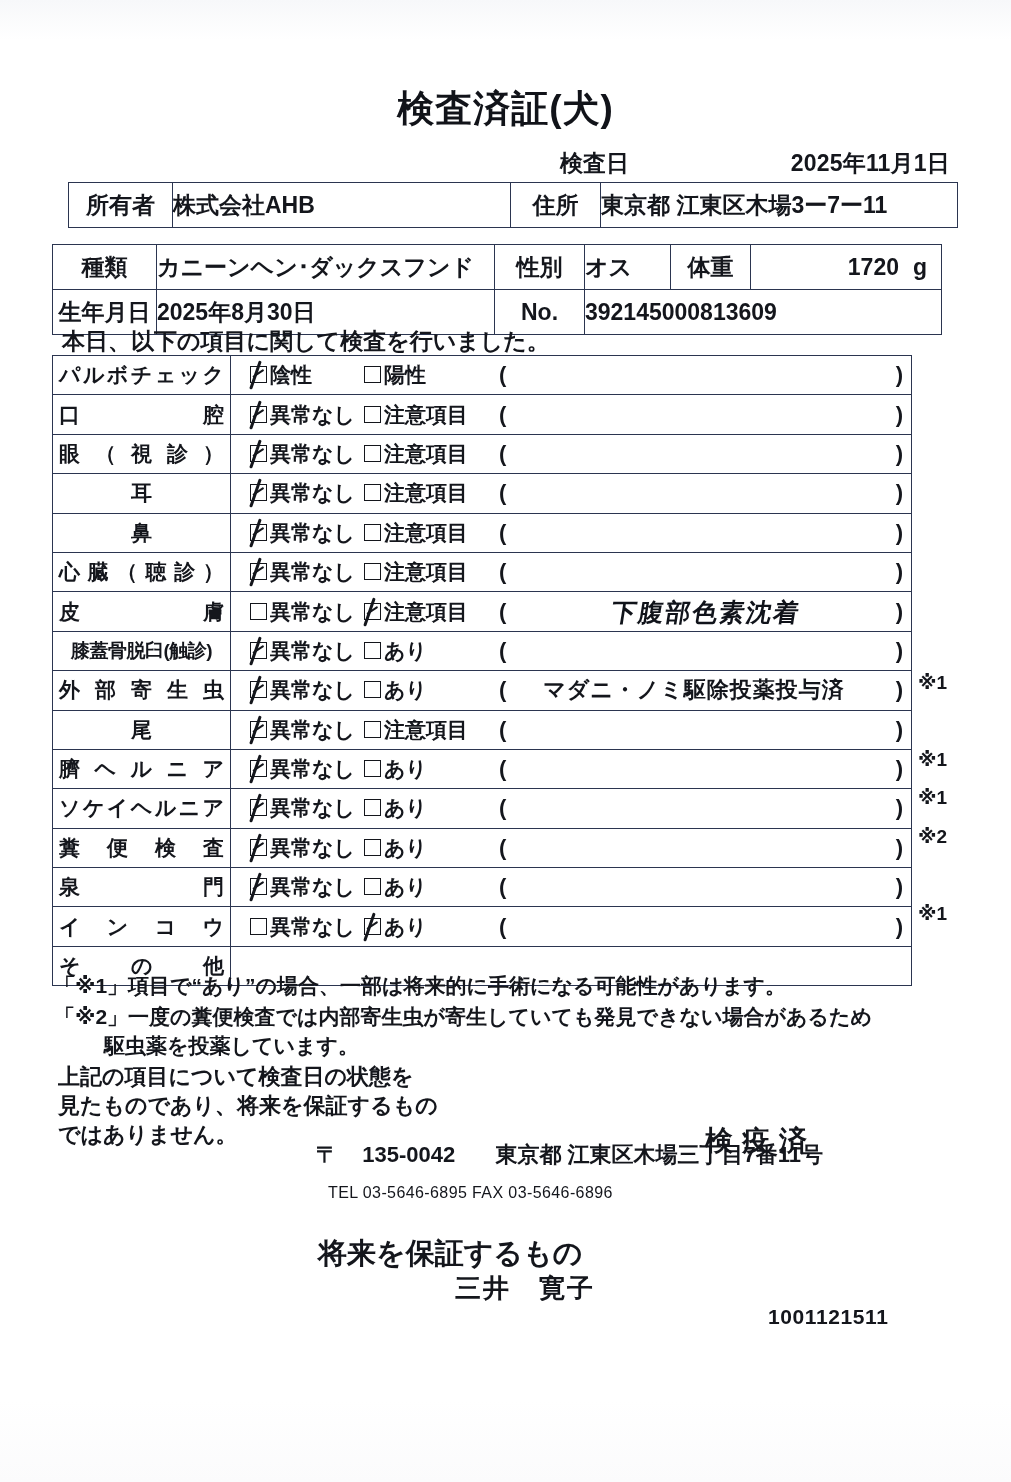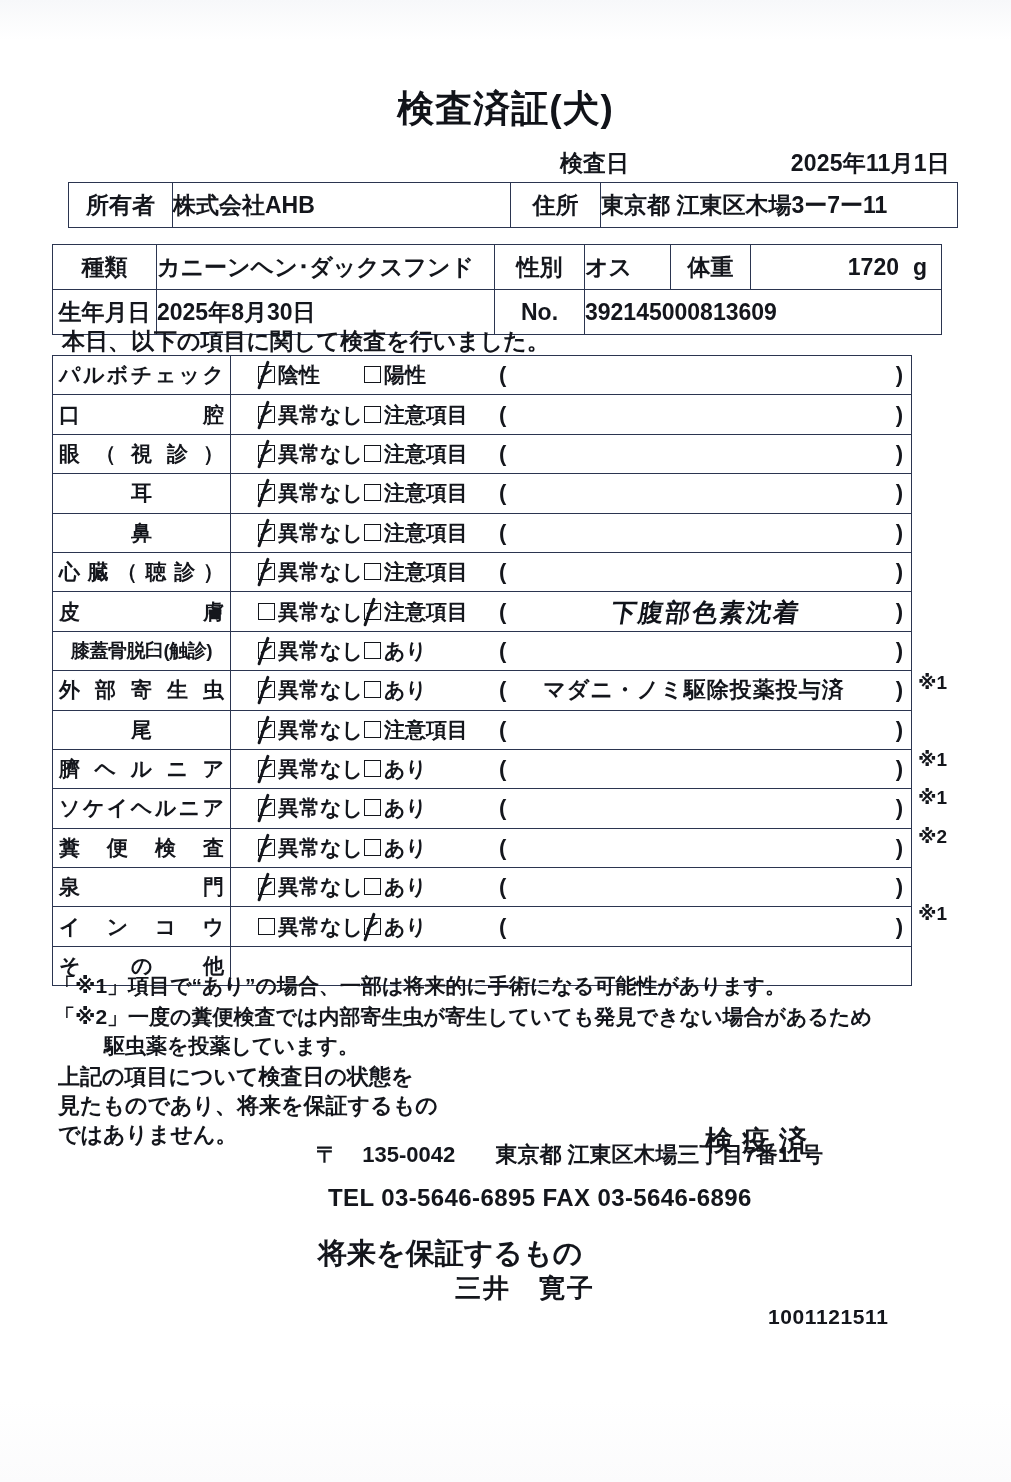--- a/index.html
+++ b/index.html
@@ -119,21 +119,21 @@
 
   
   .opt {
     position: absolute;
     top: 50%;
     transform: translateY(-50%);
     white-space: nowrap;
     font-size: 21px;
     font-weight: 600;
   }
-  .opt.o1 { left: 14px; padding-left: 13px; }
+  .opt.o1 { left: 6px; padding-left: 13px; }
   .opt.o2 { left: 133px; }
   .paren-open  { position: absolute; left: 268px; top: 50%; transform: translateY(-50%); font-size: 22px; }
   .paren-close { position: absolute; right: 8px;  top: 50%; transform: translateY(-50%); font-size: 22px; }
 
   .box {
     display: inline-block;
     width: 15px; height: 15px;
     border: 1.8px solid #14161c;
     margin-right: 3px;
     position: relative;
@@ -240,22 +240,22 @@
     left: 316px;
     top: 1140px;
     font-size: 22px;
     font-weight: 600;
     white-space: nowrap;
   }
   .tel {
     position: absolute;
     left: 328px;
     top: 1184px;
-    font-size: 24px;
-    font-weight: 700;
+    font-size: 16px;
+    font-weight: 400;
     letter-spacing: 0.4px;
     white-space: nowrap;
   }
   .clinic-name {
     position: absolute;
     left: 318px;
     top: 1234px;
     font-size: 29px;
     font-weight: 600;
     white-space: nowrap;

